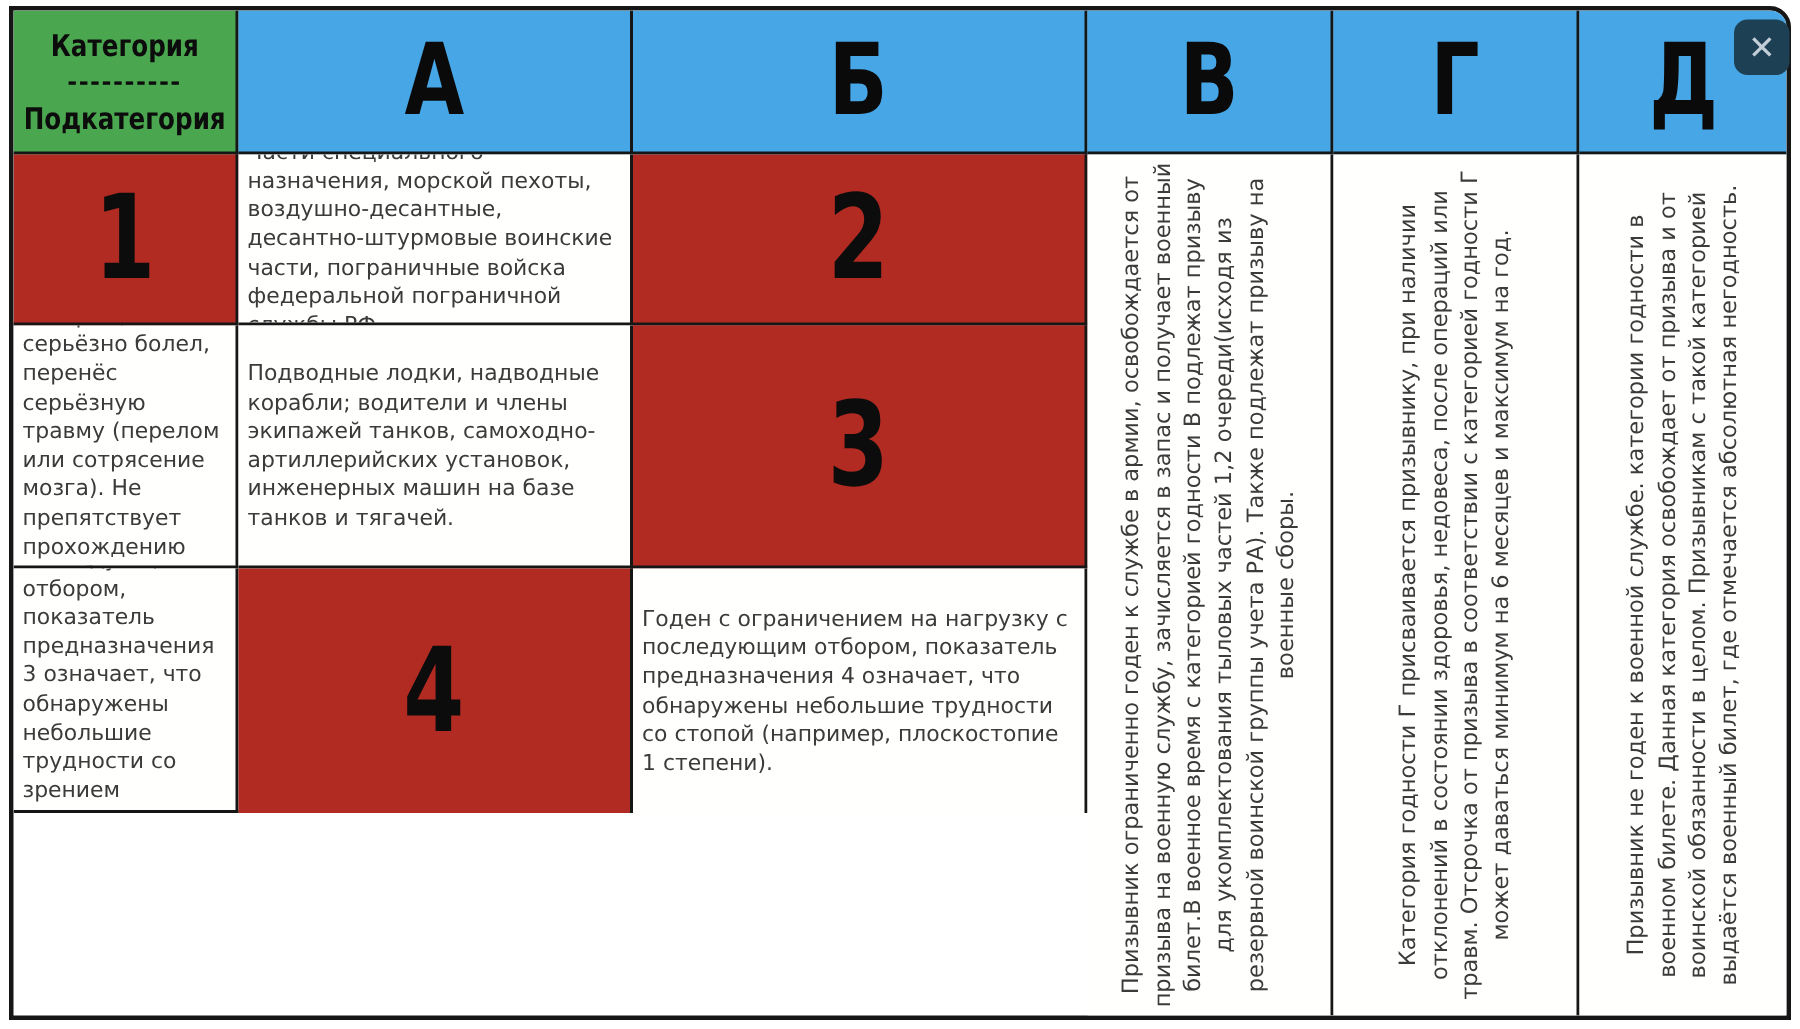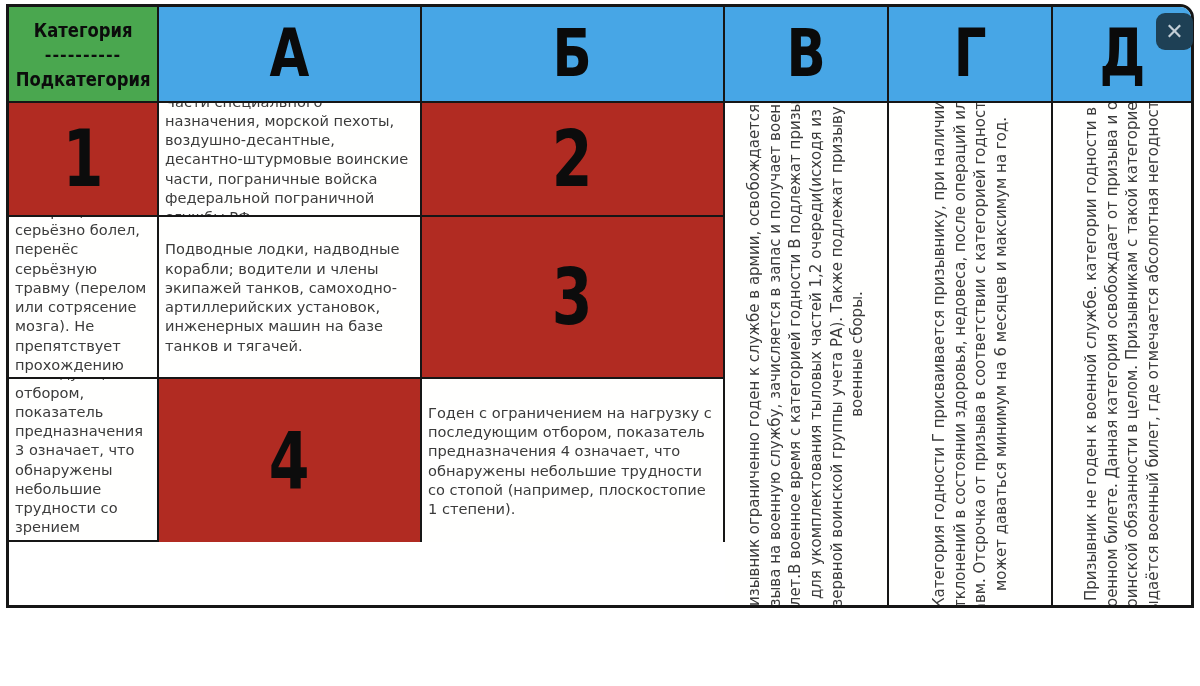--- a/index.html
+++ b/index.html
@@ -2,21 +2,21 @@
 <html><head>
 <meta charset="utf-8">
 <style>
   * { margin: 0; padding: 0; box-sizing: border-box; }
   html, body { width: 1200px; height: 686px; background: #ffffff; overflow: hidden; }
   body { font-family: "DejaVu Sans", sans-serif; position: relative; }
 
   .table {
     position: absolute;
     left: 6px; top: 4px;
-    width: 1188px; height: 604px;
+    width: 1188px; height: 676px;
     display: grid;
     grid-template-columns: 150px 263px 303px 164px 164px 1fr;
     grid-template-rows: 96px 114px 162px 163px 1fr;
     border: 3px solid #161616;
     border-top-right-radius: 14px;
     overflow: hidden;
     background: #fff;
   }
 
   .cell {

